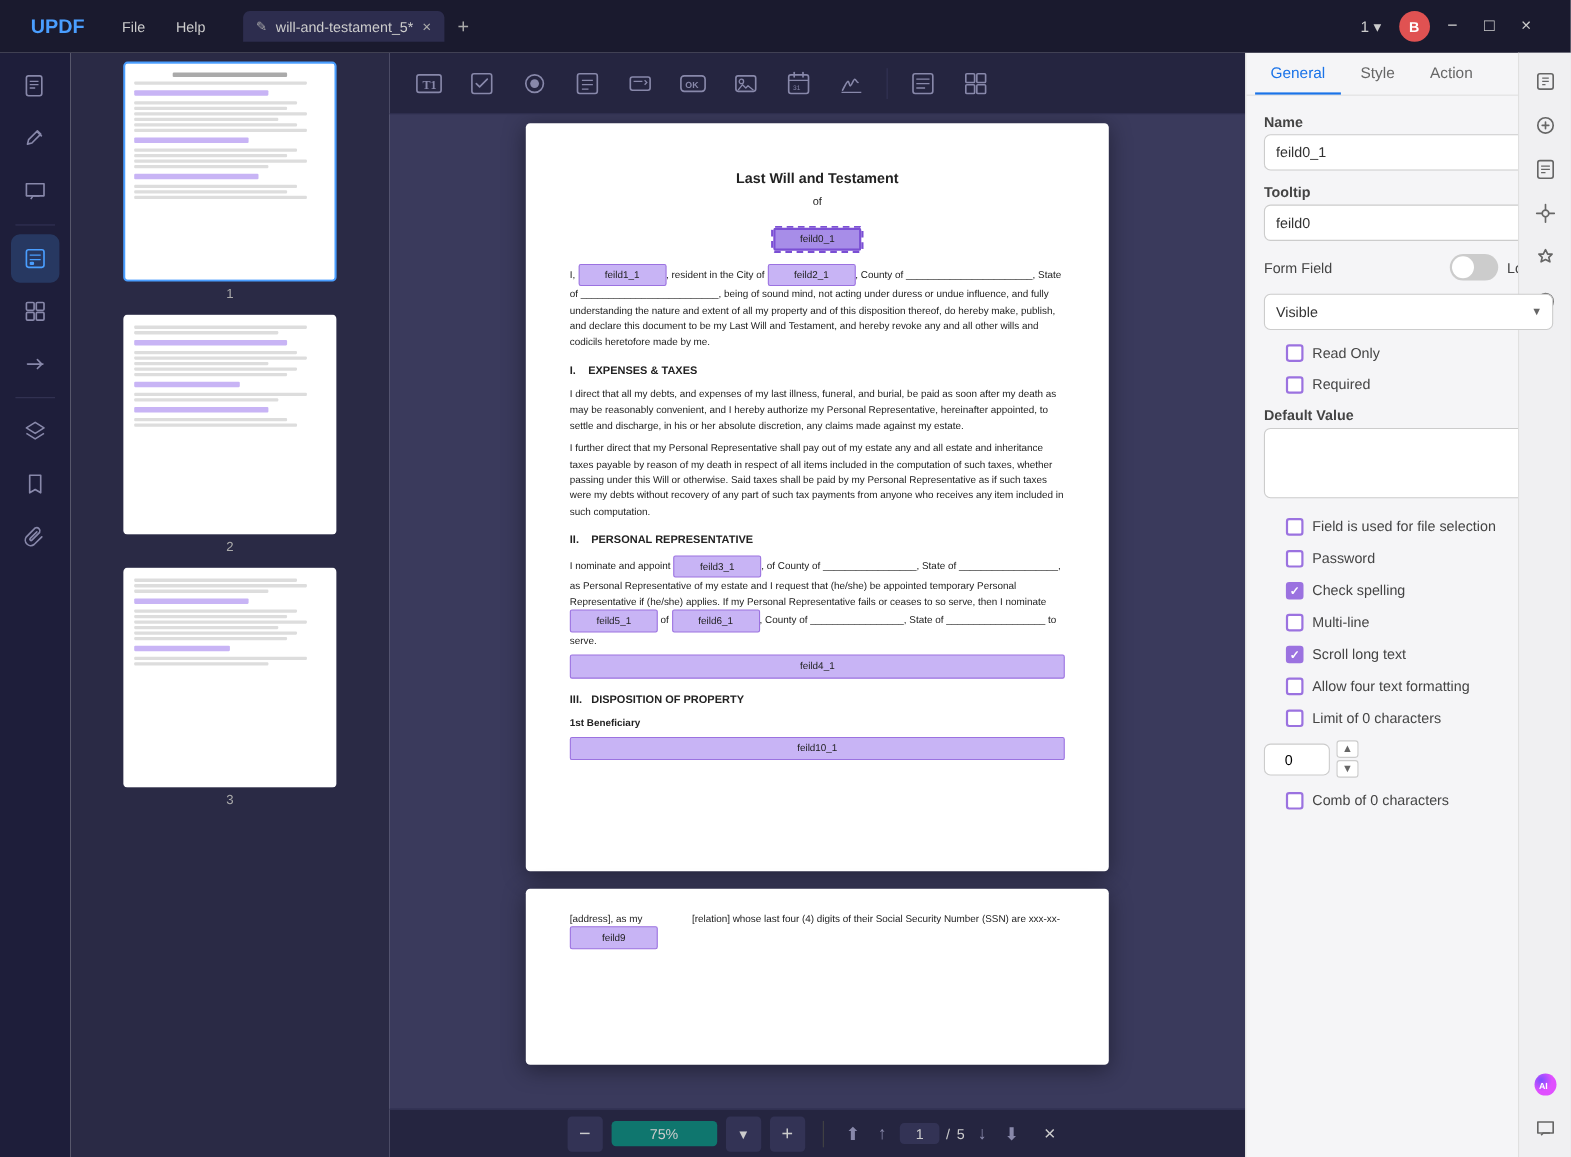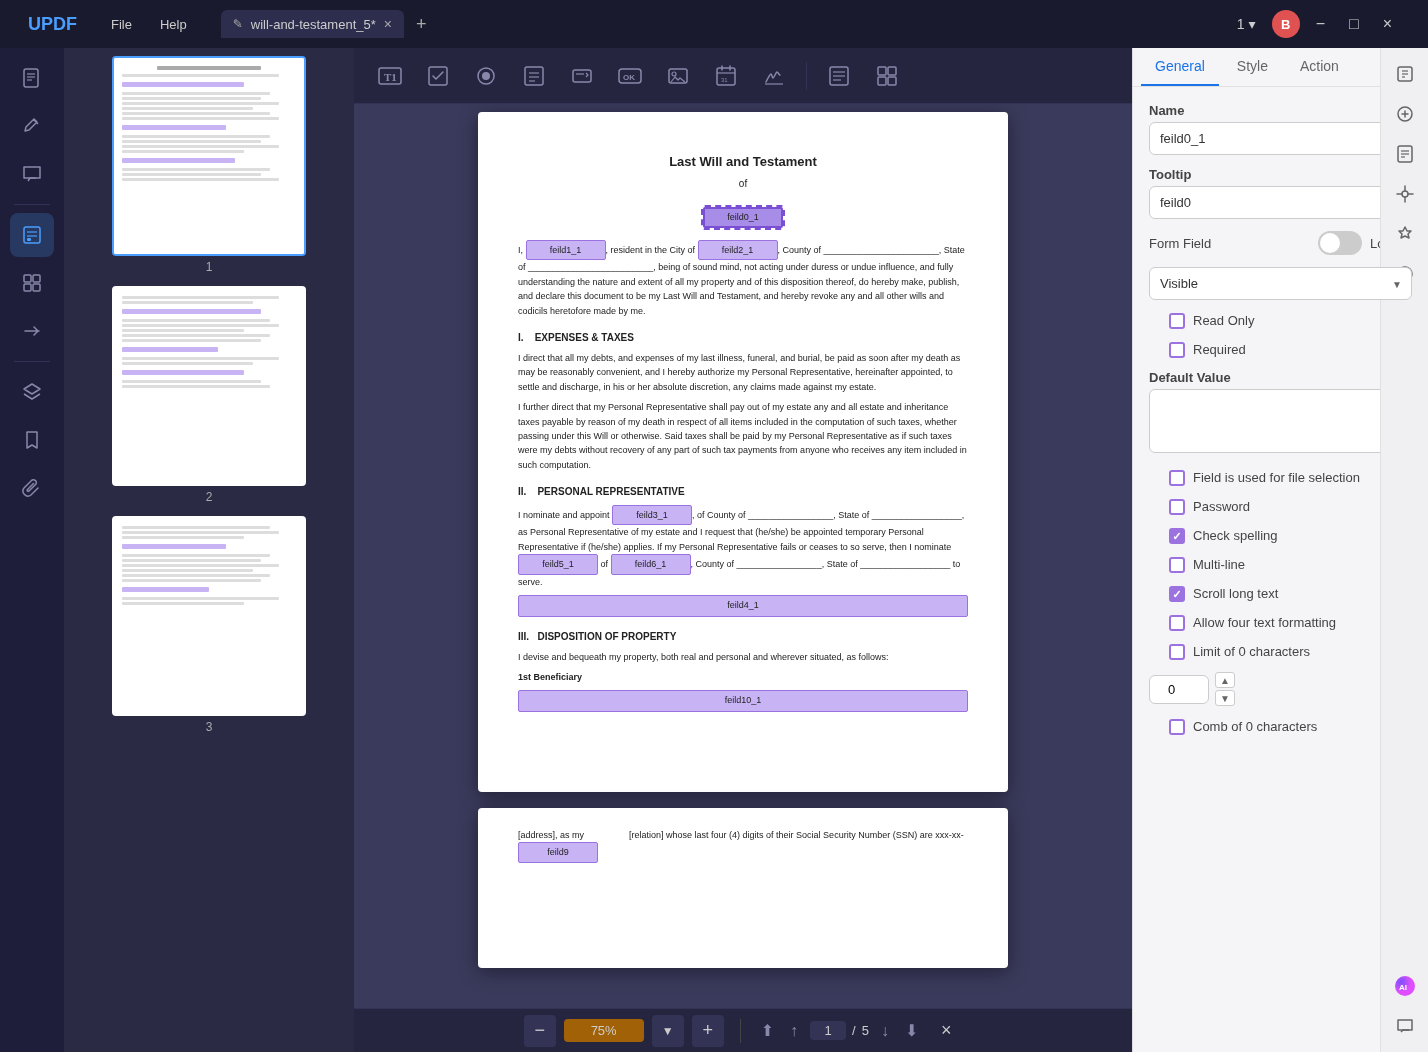--- a/index.html
+++ b/index.html
@@ -243,27 +243,27 @@
       width: 32px; height: 32px;
       display: flex; align-items: center; justify-content: center;
       background: #333355;
       border: none;
       border-radius: 4px;
       color: #ccc;
       font-size: 18px;
       cursor: pointer;
     }
     .zoom-value {
-      background: #a16207;
+      background: #0f766e;
       border: none;
       color: #ccc;
       font-size: 13px;
       padding: 4px 8px;
       border-radius: 4px;
-      width: 80px;
+      width: 96px;
       text-align: center;
     }
     .zoom-arrow-btn {
       background: none;
       border: none;
       color: #8888aa;
       font-size: 16px;
       cursor: pointer;
       padding: 4px;
     }
@@ -745,23 +745,20 @@
         </div>
         <div class="pdf-text">
           I further direct that my Personal Representative shall pay out of my estate any and all estate and inheritance taxes payable by reason of my death in respect of all items included in the computation of such taxes, whether passing under this Will or otherwise. Said taxes shall be paid by my Personal Representative as if such taxes were my debts without recovery of any part of such tax payments from anyone who receives any item included in such computation.
         </div>
         <div class="pdf-section-title">II.&nbsp;&nbsp;&nbsp;&nbsp;PERSONAL REPRESENTATIVE</div>
         <div class="pdf-text">
           I nominate and appoint <span class="field-box">feild3_1</span>, of County of _________________, State of __________________, as Personal Representative of my estate and I request that (he/she) be appointed temporary Personal Representative if (he/she) applies. If my Personal Representative fails or ceases to so serve, then I nominate <span class="field-box">feild5_1</span> of <span class="field-box">feild6_1</span>, County of _________________, State of __________________ to serve.
         </div>
         <div class="field-box-wide">feild4_1</div>
         <div class="pdf-section-title">III.&nbsp;&nbsp;&nbsp;DISPOSITION OF PROPERTY</div>
-        <div class="pdf-text">
-          I devise and bequeath my property, both real and personal and wherever situated, as follows:
-        </div>
         <div class="pdf-text" style="font-weight:bold;">1st Beneficiary</div>
         <div class="field-box-wide">feild10_1</div>
       </div>
 
       <div class="pdf-page" style="min-height:160px; padding:20px 40px;">
         <div class="pdf-text">
           [address], as my&nbsp;&nbsp;&nbsp;&nbsp;&nbsp;&nbsp;&nbsp;&nbsp;&nbsp;&nbsp;&nbsp;&nbsp;&nbsp;&nbsp;&nbsp;&nbsp;&nbsp;&nbsp;[relation] whose last four (4) digits of their Social Security Number (SSN) are xxx-xx-<span class="field-box">feild9</span>
         </div>
       </div>
     </div>

